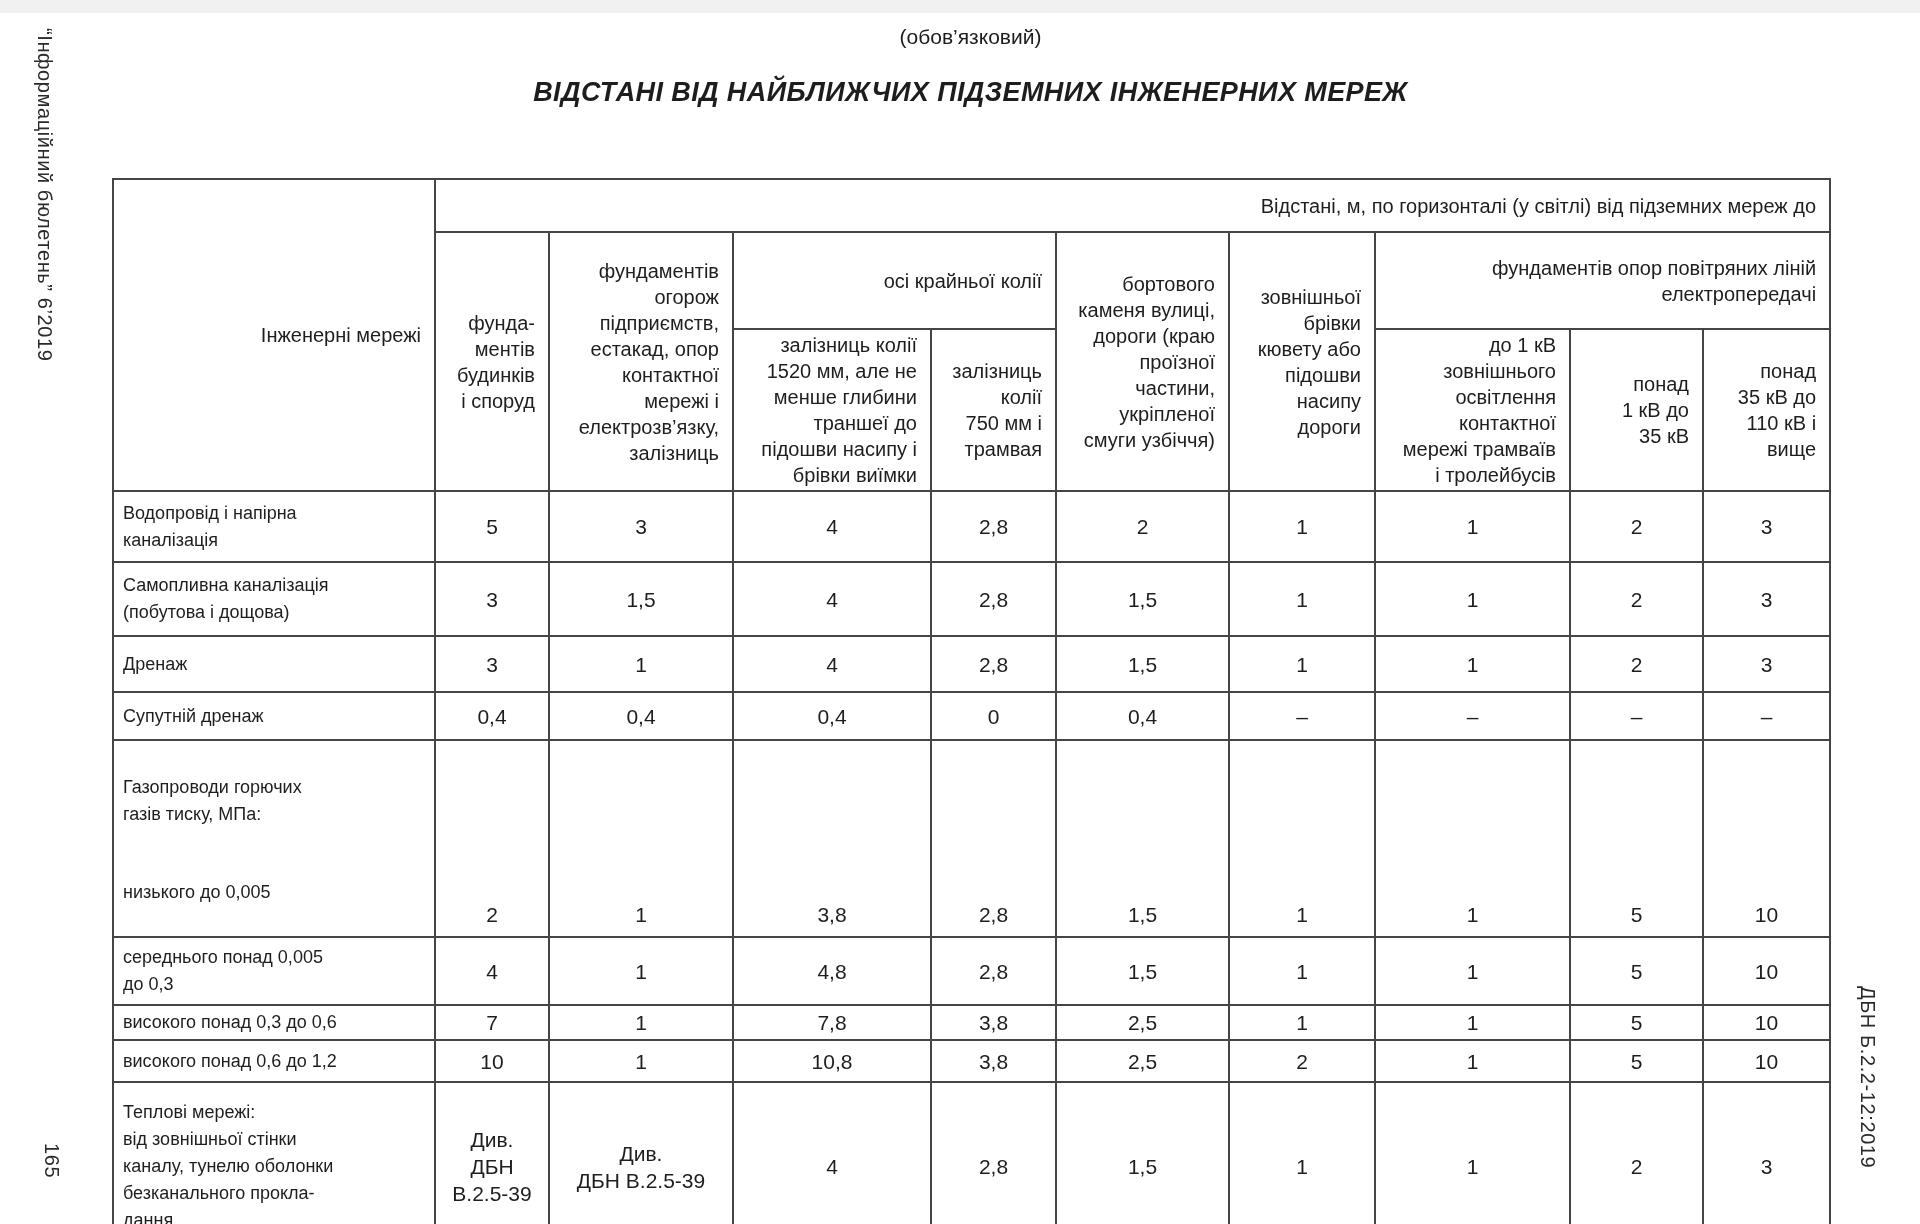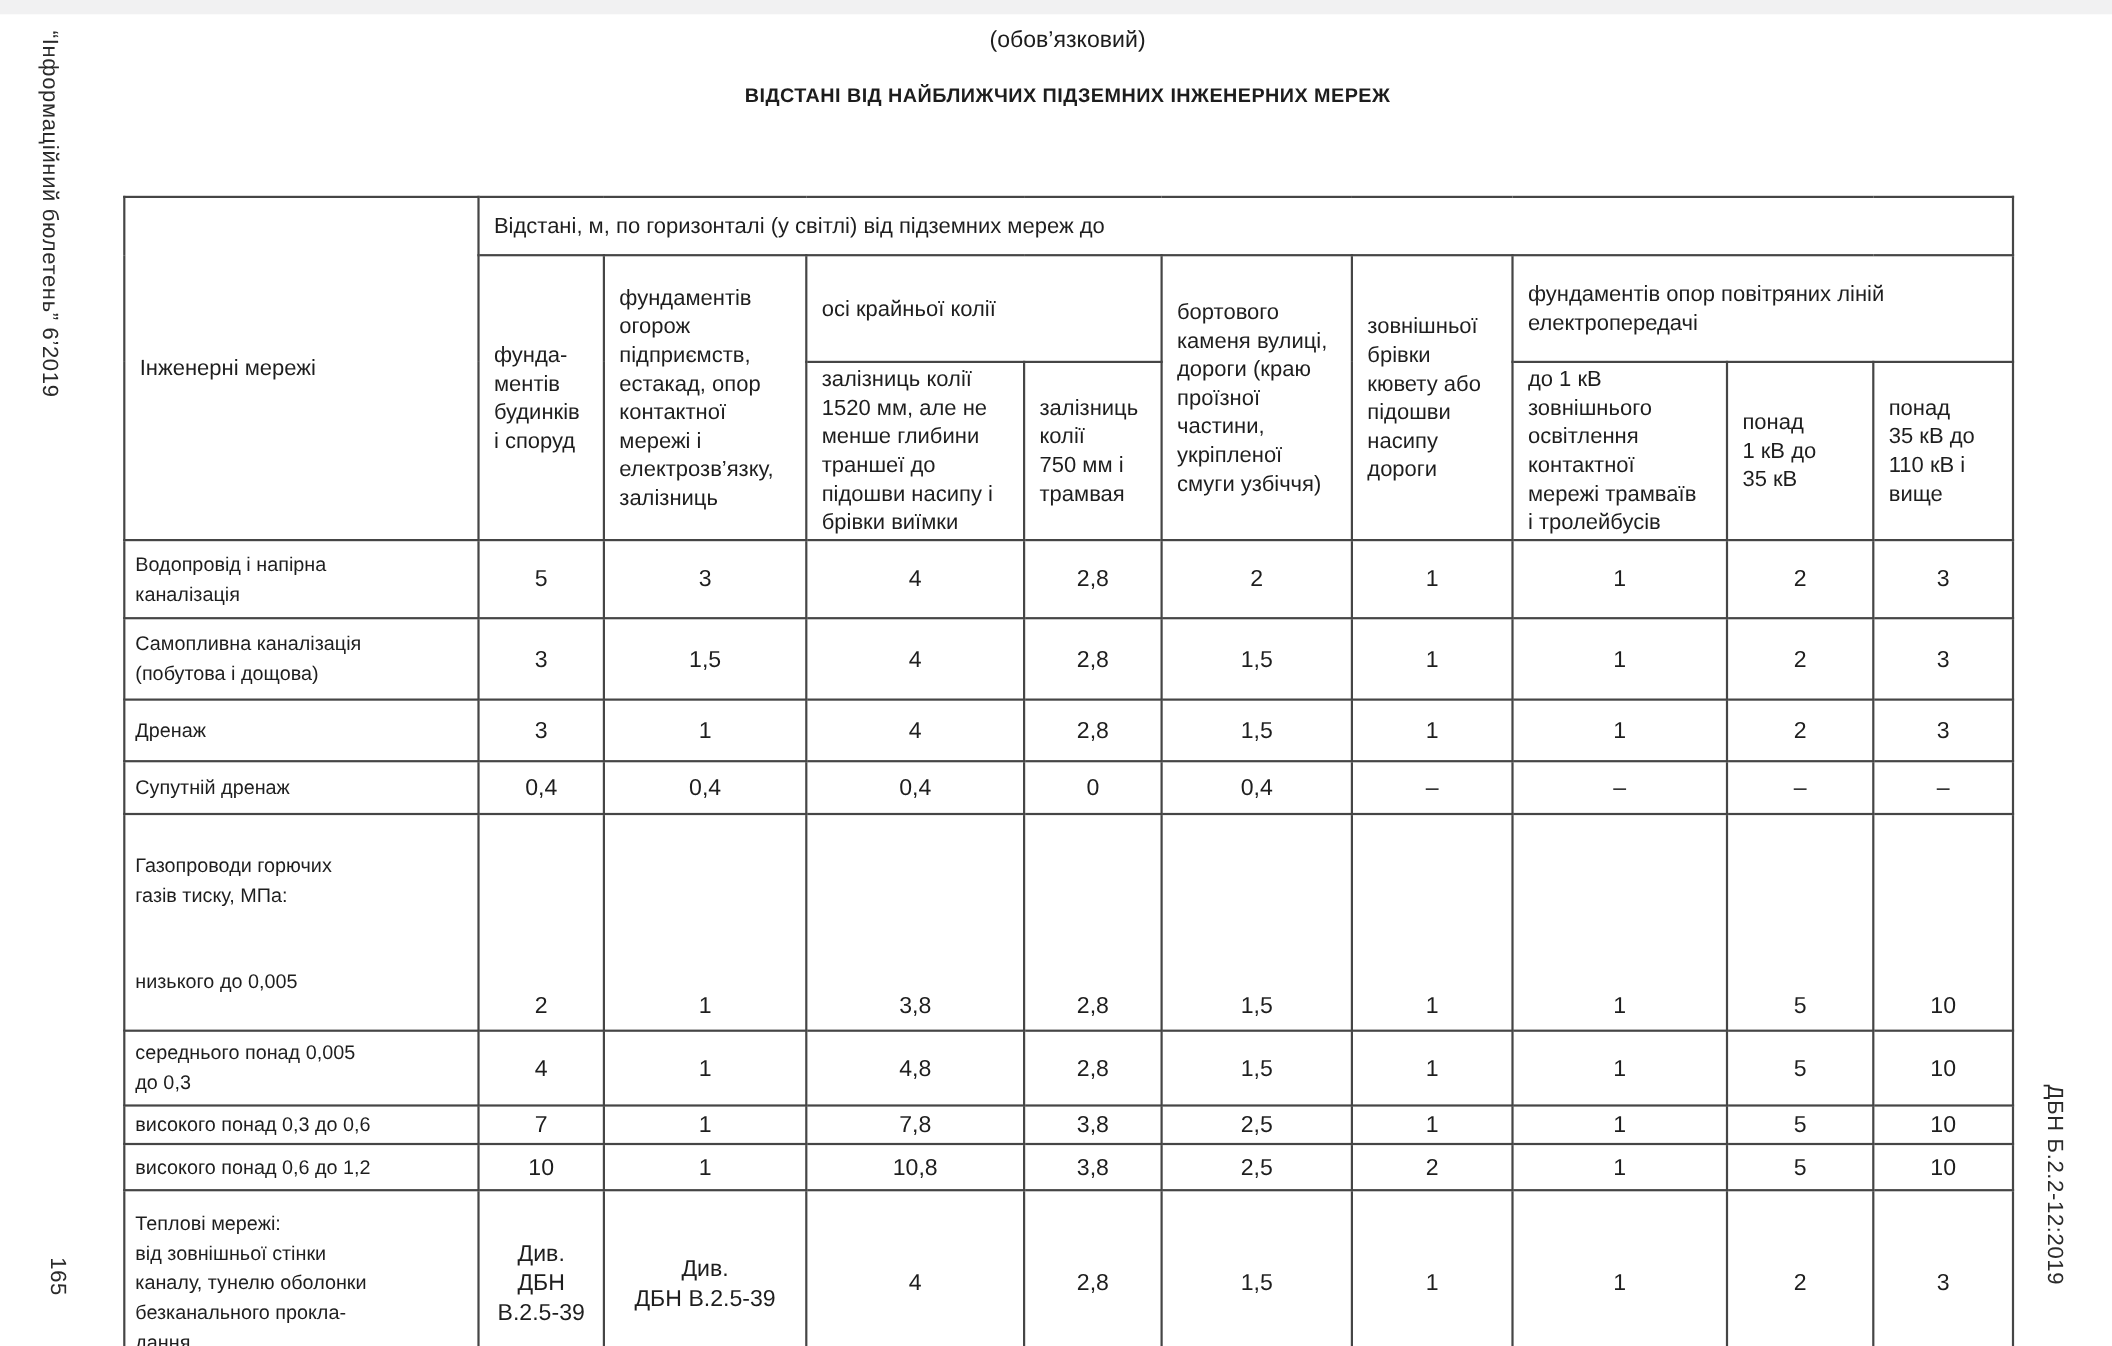--- a/index.html
+++ b/index.html
@@ -28,35 +28,35 @@
   .page-num{left:40px;top:1143px;}
   .right-margin{left:1856px;top:986px;}
 
   
   .titles{
     position:absolute;left:112px;top:20px;width:1717px;
     text-align:center;color:#1d1d1d;
   }
   .t-appendix{font-size:22px;line-height:28px;letter-spacing:0.4px;}
   .t-note{font-size:21px;line-height:27px;margin-top:3px;}
-  .t-main{font-size:18px;font-weight:bold;letter-spacing:0.4px;margin-top:27px;}
+  .t-main{font-size:27px;font-weight:bold;letter-spacing:0.4px;margin-top:27px;font-style:italic;}
 
   table.net{
     position:absolute;left:112px;top:178px;width:1717px;
     border-collapse:collapse;table-layout:fixed;
     background:#ffffff;
   }
   table.net th, table.net td{
     border:2px solid #454545;
     overflow:hidden;
     font-weight:normal;
   }
   table.net th{
     font-size:20px;line-height:26px;
-    text-align:left;vertical-align:middle;
+    text-align:right;vertical-align:middle;
     white-space:pre-line;
     padding:2px 13px;
     color:#1e1e1e;
   }
   td.lc{
     font-size:18px;line-height:27px;
     text-align:left;vertical-align:middle;
     white-space:pre-line;
     padding:3px 18px 3px 9px;
     color:#1e1e1e;

